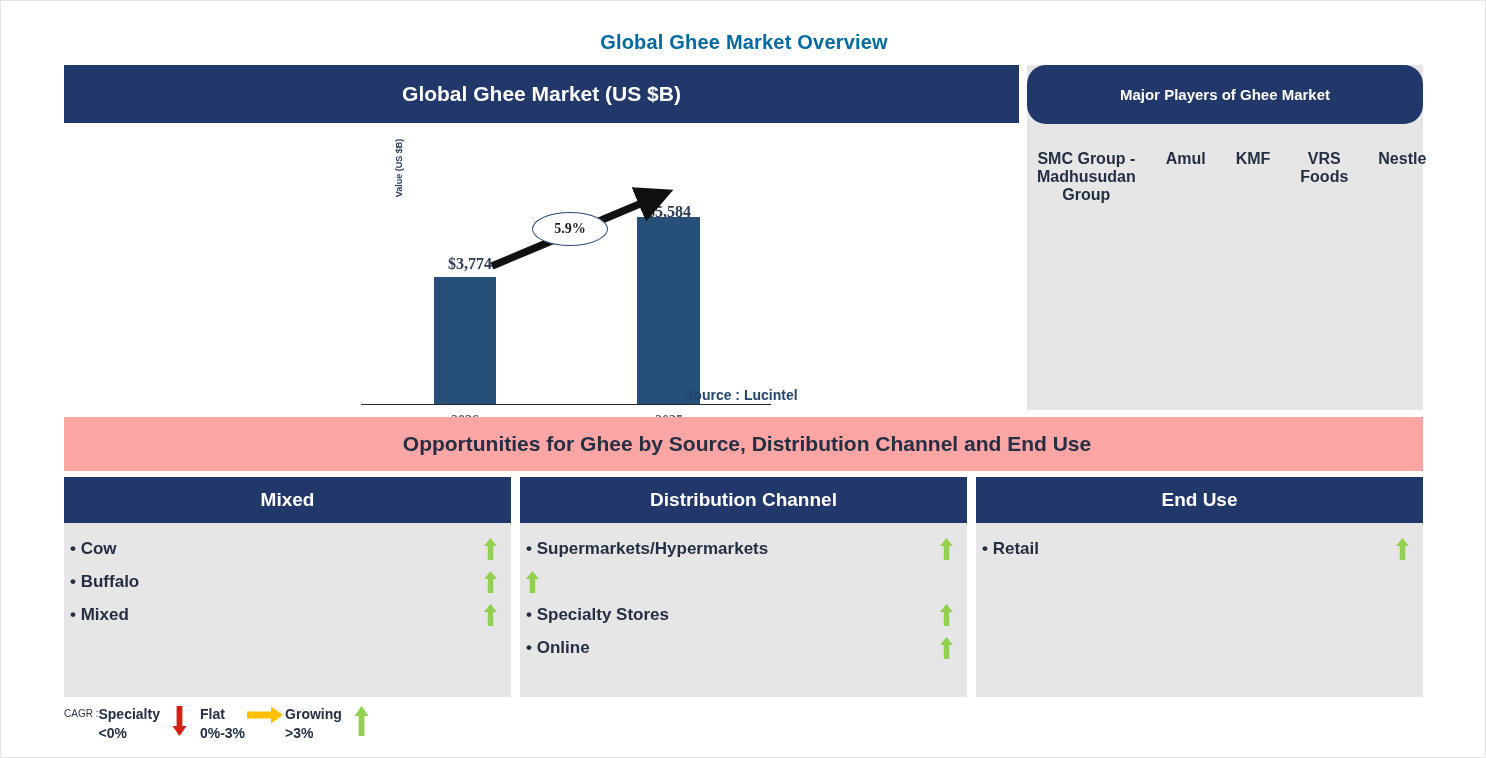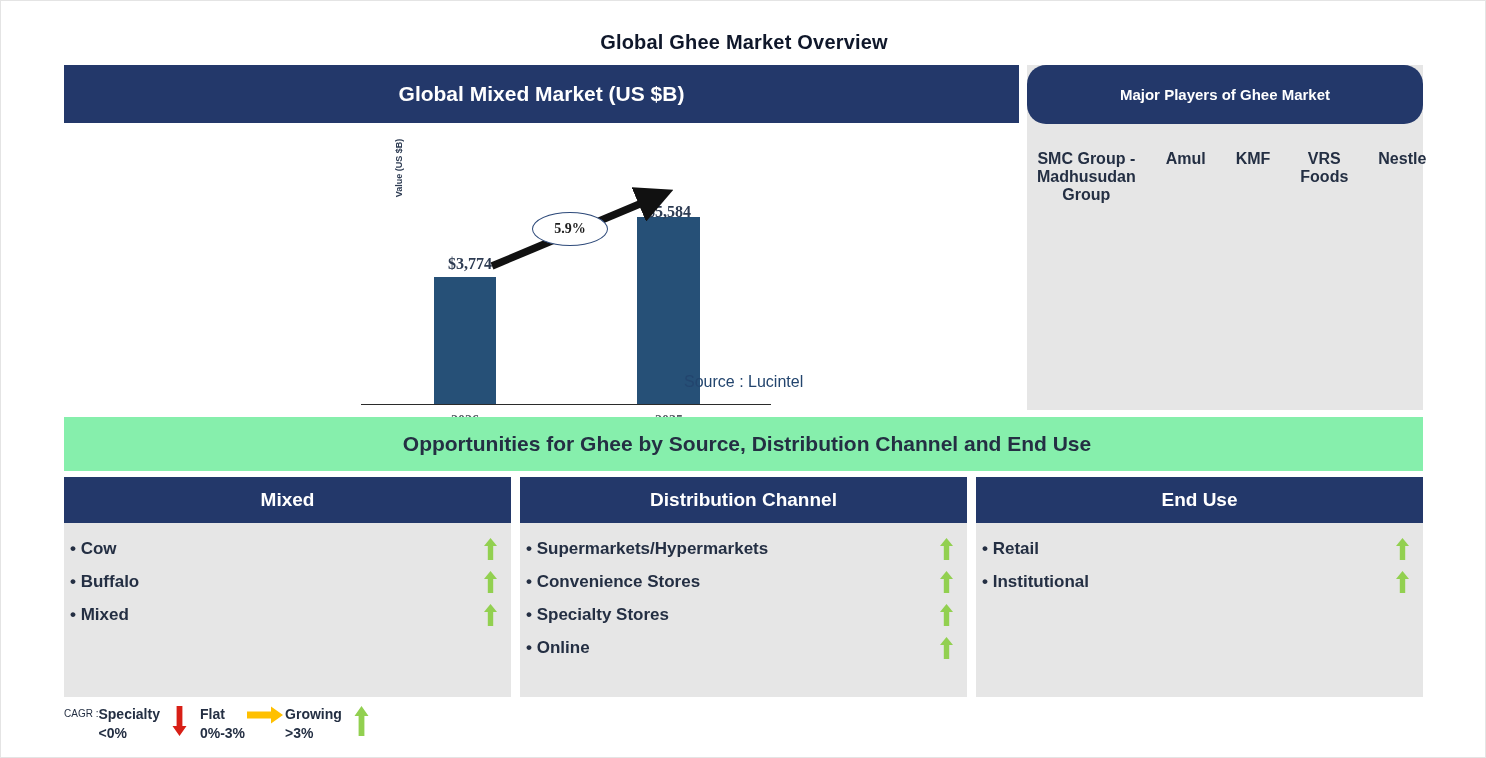--- a/index.html
+++ b/index.html
@@ -18,21 +18,21 @@
   }
 
   
   #main-title {
     position: absolute;
     left: 0; top: 30px;
     width: 1486px;
     text-align: center;
     font-size: 20px;
     font-weight: bold;
-    color: #0f172a;
+    color: #0369a1;
     letter-spacing: .2px;
   }
 
   
   #chart-panel {
     position: absolute;
     left: 63px; top: 64px;
     width: 955px; height: 348px;
   }
   #chart-header, #players-header {
@@ -136,32 +136,32 @@
     display: flex;
     align-items: center;
     justify-content: center;
     font-size: 14px;
     font-weight: bold;
     color: #1c1c1c;
     font-family: "Liberation Serif", serif;
   }
   #source-note {
     position: absolute;
-    left: 620px; top: 250px;
-    font-size: 16px;
-    font-weight: normal;
+    left: 620px; top: 264px;
+    font-size: 14px;
+    font-weight: bold;
     color: #23456e;
   }
 
   
   #opps-title {
     position: absolute;
     left: 63px; top: 416px;
     width: 1359px; height: 54px;
-    background: #86efac;
+    background: #fca5a5;
     display: flex;
     align-items: center;
     justify-content: center;
     font-size: 21px;
     font-weight: bold;
     color: #242f43;
     text-align: center;
     padding-left: 7px;
   }
   #opps-columns {
@@ -242,21 +242,21 @@
   }
 </style>
 </head>
 <body>
 
 <div id="page">
 
   <div id="main-title">Global Ghee Market Overview</div>
 
   <div id="chart-panel">
-    <div id="chart-header">Global Mixed Market (US $B)</div>
+    <div id="chart-header">Global Ghee Market (US $B)</div>
 
     <div id="chart-body">
 
       <div id="y-axis-label">Value (US  $B)</div>
 
       <div id="axis-line"></div>
 
       <div class="bar" id="bar-2026"></div>
       <div class="bar" id="bar-2035"></div>
 
@@ -323,21 +323,20 @@
     <div class="opp-col">
       <div class="opp-col-header">Distribution Channel</div>
       <div class="opp-col-body">
         <div class="opp-row">
           <span class="opp-label">Supermarkets/Hypermarkets</span>
           <svg class="arrow-up" viewBox="0 0 13 22">
               <path d="M6.5 0 L13 8 L9.2 8 L9.2 22 L3.8 22 L3.8 8 L0 8 Z" fill="#92d050"></path>
             </svg>
         </div>
         <div class="opp-row">
-          <span class="opp-label">Convenience Stores</span>
           <svg class="arrow-up" viewBox="0 0 13 22">
               <path d="M6.5 0 L13 8 L9.2 8 L9.2 22 L3.8 22 L3.8 8 L0 8 Z" fill="#92d050"></path>
             </svg>
         </div>
         <div class="opp-row">
           <span class="opp-label">Specialty Stores</span>
           <svg class="arrow-up" viewBox="0 0 13 22">
               <path d="M6.5 0 L13 8 L9.2 8 L9.2 22 L3.8 22 L3.8 8 L0 8 Z" fill="#92d050"></path>
             </svg>
         </div>
@@ -348,26 +347,20 @@
             </svg>
         </div>
       </div>
     </div>
 
     <div class="opp-col">
       <div class="opp-col-header">End Use</div>
       <div class="opp-col-body">
         <div class="opp-row">
           <span class="opp-label">Retail</span>
-          <svg class="arrow-up" viewBox="0 0 13 22">
-              <path d="M6.5 0 L13 8 L9.2 8 L9.2 22 L3.8 22 L3.8 8 L0 8 Z" fill="#92d050"></path>
-            </svg>
-        </div>
-        <div class="opp-row">
-          <span class="opp-label">Institutional</span>
           <svg class="arrow-up" viewBox="0 0 13 22">
               <path d="M6.5 0 L13 8 L9.2 8 L9.2 22 L3.8 22 L3.8 8 L0 8 Z" fill="#92d050"></path>
             </svg>
         </div>
       </div>
     </div>
 
   </div>
 
   <div id="cagr-legend">

